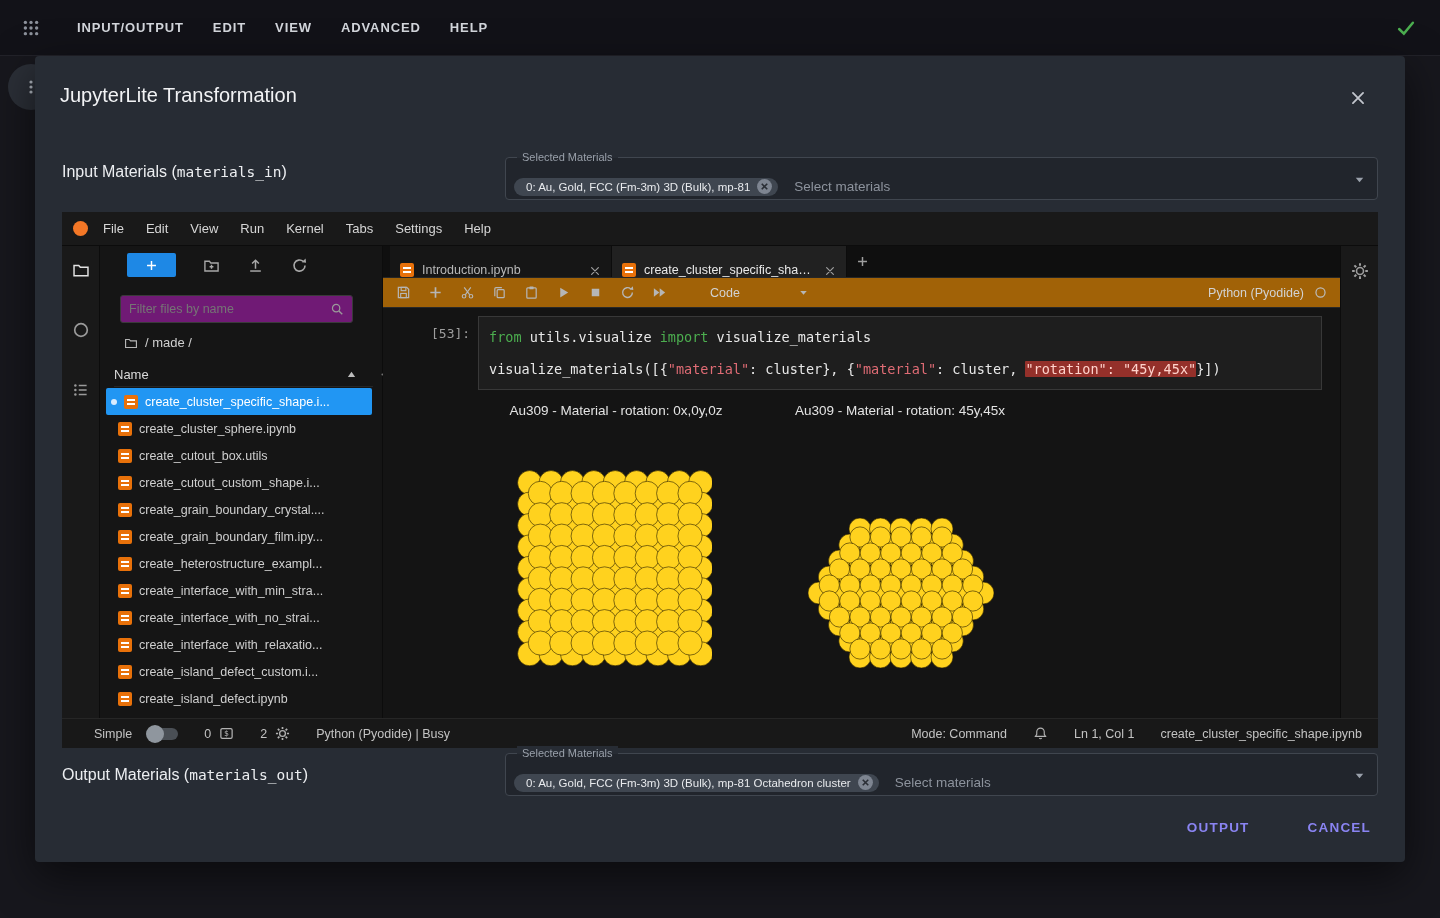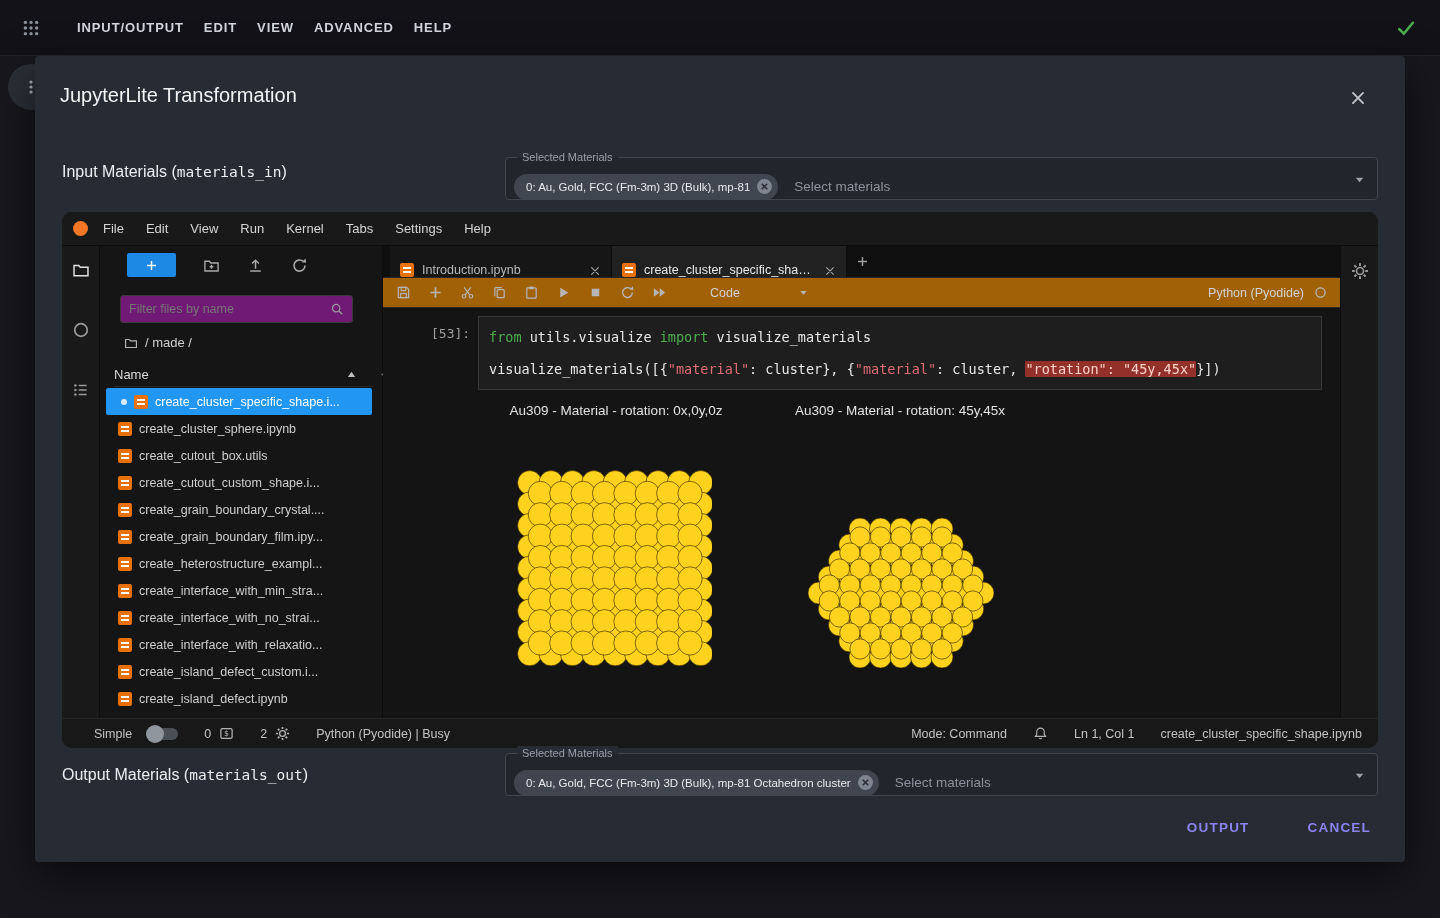--- a/index.html
+++ b/index.html
@@ -5,21 +5,21 @@
   *{box-sizing:border-box;margin:0;padding:0}
   html,body{background:#17171d}
   .page{position:relative;width:1440px;height:918px;overflow:hidden;
         font-family:"Liberation Sans",sans-serif;color:#e6e8eb;background:#17171d}
   .ic{display:block}
 
   
   .topbar{position:absolute;top:0;left:0;right:0;height:56px;background:#121218;
           border-bottom:1px solid #222229;display:flex;align-items:center;z-index:1}
   .app-logo{margin-left:22px;width:18px;height:18px;color:#8d929c}
-  .tmenus{display:flex;gap:16px;margin-left:35px}
+  .tmenus{display:flex;gap:25px;margin-left:35px}
   .tmenu{font-size:13px;letter-spacing:.9px;color:#d3d6dc;font-weight:700;cursor:pointer;padding:6px 2px}
   .top-check{position:absolute;right:24px;width:20px;height:20px;color:#4caf50}
 
   
   .fab{position:absolute;left:8px;top:64px;width:46px;height:46px;border-radius:50%;
        background:#2b2f37;color:#aeb4bd;display:flex;align-items:center;justify-content:center;z-index:1}
   .fab .ic{width:16px;height:16px}
 
   
   .modal{position:absolute;left:35px;top:56px;width:1370px;height:806px;background:#272c34;
@@ -32,30 +32,30 @@
   .mat-label.in{top:107px}
   .mat-label.out{top:710px}
 
   .mat-select{position:absolute;left:470px;width:873px;height:43px;background:#21252c;
               border:1px solid #40464f;border-radius:4px;display:flex;align-items:center;
               padding:16px 34px 0 8px;cursor:pointer}
   .mat-select.in{top:101px}
   .mat-select.out{top:697px}
   .flabel{position:absolute;top:-8px;left:11px;padding:0 5px;font-size:11px;color:#99a0aa;line-height:15px;
           background:linear-gradient(180deg,#272c34 55%,#21252c 45%)}
-  .chip{height:26px;border-radius:13px;background:#3f4650;display:inline-flex;align-items:center;
+  .chip{height:18px;border-radius:13px;background:#3f4650;display:inline-flex;align-items:center;
         padding:0 5px 0 12px;gap:6px;max-width:560px;flex:none}
   .chip-t{font-size:11.5px;color:#e8eaed;white-space:nowrap;overflow:hidden;text-overflow:ellipsis}
   .chip-x{width:17px;height:17px;color:#7e8591;cursor:pointer;flex:none}
   .ph{margin-left:16px;font-size:13.5px;color:#8d939d}
   .sel-arrow{position:absolute;right:10px;top:14px;width:15px;height:15px;color:#9aa1ab}
 
   
   .jl{position:absolute;left:27px;top:156px;width:1316px;height:536px;background:#141414;
-      border-radius:10px;overflow:hidden;font-size:13px;color:#c9c9c9}
+      border-radius:0;overflow:hidden;font-size:13px;color:#c9c9c9}
   .jl-menubar{height:34px;background:#191919;display:flex;align-items:center;border-bottom:1px solid #0c0c0c}
   .jl-logo{width:15px;height:15px;border-radius:50%;background:#f37726;margin:0 4px 0 11px;flex:none}
   .jlm{padding:0 11px;font-size:13px;color:#d6d6d6;cursor:pointer}
 
   .jl-body{display:flex;height:472px}
   .jl-activity{width:38px;background:#191919;border-right:1px solid #0c0c0c;display:flex;
                flex-direction:column;align-items:center;padding-top:15px;gap:42px;color:#9a9a9a}
   .jl-activity .ic{width:18px;height:18px;cursor:pointer}
   .jl-activity .active{color:#e2e2e2}
 
@@ -74,21 +74,21 @@
   .fb-crumb{position:absolute;left:24px;top:89px;display:flex;align-items:center;gap:7px;
             font-size:13px;color:#d0d0d0}
   .fb-crumb .ic{width:14px;height:14px;color:#b5b5b5}
   .fb-head{position:absolute;left:14px;top:117px;width:259px;height:24px;display:flex;align-items:center;
            font-size:13px;color:#dadada;border-bottom:1px solid #262626;cursor:pointer}
   .fb-head .caret{width:13px;height:13px;margin-left:196px;color:#bdbdbd}
   .fb-head .hdots{width:13px;height:13px;margin-left:22px;color:#6f6f6f}
   .fb-list{position:absolute;left:0;top:142px;right:0;bottom:0;overflow:hidden}
   .frow{height:27px;display:flex;align-items:center;padding-left:18px;gap:7px;font-size:12.5px;
         color:#cfcfcf;white-space:nowrap;cursor:pointer}
-  .frow.sel{background:#2196f3;color:#fff;margin:0 10px 0 6px;padding-left:15px;border-radius:2px}
+  .frow.sel{background:#2196f3;color:#fff;margin:0 10px 0 6px;padding-left:5px;border-radius:2px}
   .rdot{width:6px;height:6px;border-radius:50%;background:#d9ecff;flex:none}
   .nb-ic{width:14px;height:14px;border-radius:2px;background:#e8710a;position:relative;flex:none}
   .nb-ic::after{content:"";position:absolute;left:3px;right:3px;top:4px;height:2px;background:#fff;
         box-shadow:0 4px 0 #fff}
   .fname{overflow:hidden;text-overflow:ellipsis}
 
   .jl-main{flex:1;position:relative;background:#141414;min-width:0}
   .jl-tabs{height:32px;background:#0f0f0f;display:flex;align-items:flex-end;border-bottom:1px solid #262626}
   .tab{height:31px;display:flex;align-items:flex-end;padding:0 10px;gap:8px;background:#161616;
        border-right:1px solid #0c0c0c;font-size:12.5px;color:#b9b9b9;cursor:pointer}

